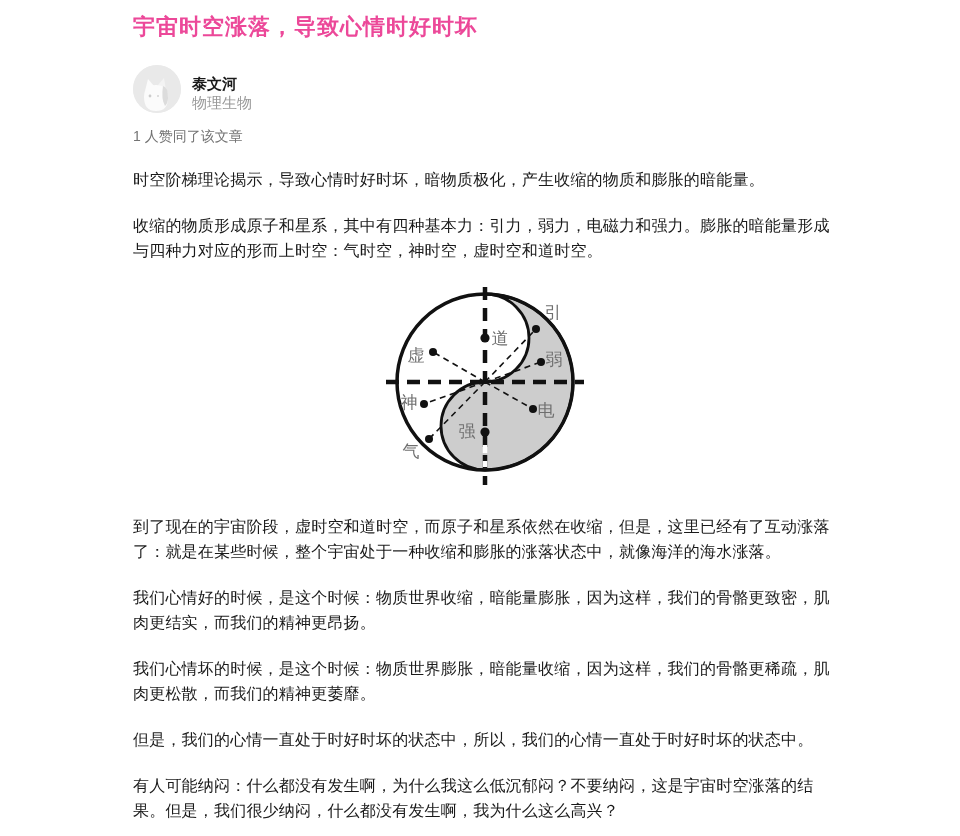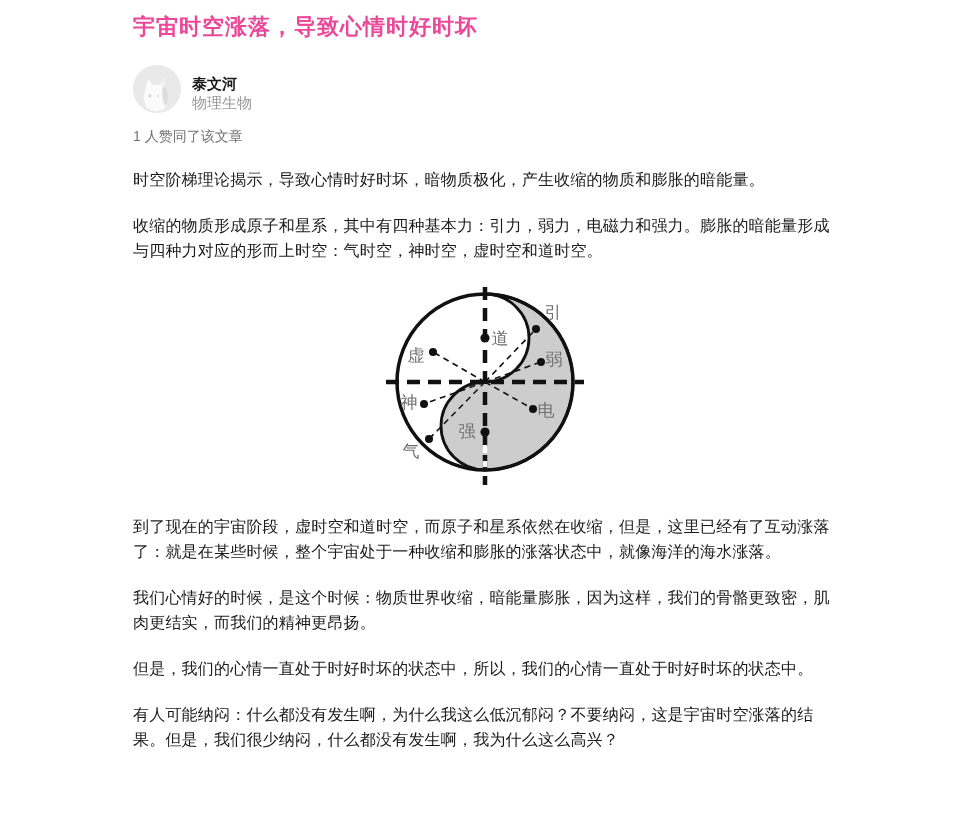--- a/index.html
+++ b/index.html
@@ -139,17 +139,18 @@
         <text class="taiji-label" text-anchor="middle" x="169" y="78">弱</text>
         <text class="taiji-label" text-anchor="middle" x="161" y="129">电</text>
         <text class="taiji-label" text-anchor="middle" x="31" y="74">虚</text>
         <text class="taiji-label" text-anchor="middle" x="24" y="121">神</text>
         <text class="taiji-label" text-anchor="middle" x="26" y="170">气</text>
       </svg>
     </div>
 
     <p>到了现在的宇宙阶段，虚时空和道时空，而原子和星系依然在收缩，但是，这里已经有了互动涨落了：就是在某些时候，整个宇宙处于一种收缩和膨胀的涨落状态中，就像海洋的海水涨落。</p>
     <p>我们心情好的时候，是这个时候：物质世界收缩，暗能量膨胀，因为这样，我们的骨骼更致密，肌肉更结实，而我们的精神更昂扬。</p>
+    <p>我们心情坏的时候，是这个时候：物质世界膨胀，暗能量收缩，因为这样，我们的骨骼更稀疏，肌肉更松散，而我们的精神更萎靡。</p>
     <p>但是，我们的心情一直处于时好时坏的状态中，所以，我们的心情一直处于时好时坏的状态中。</p>
     <p>有人可能纳闷：什么都没有发生啊，为什么我这么低沉郁闷？不要纳闷，这是宇宙时空涨落的结果。但是，我们很少纳闷，什么都没有发生啊，我为什么这么高兴？</p>
   </div>
 
 </div>
 
 </body></html>

